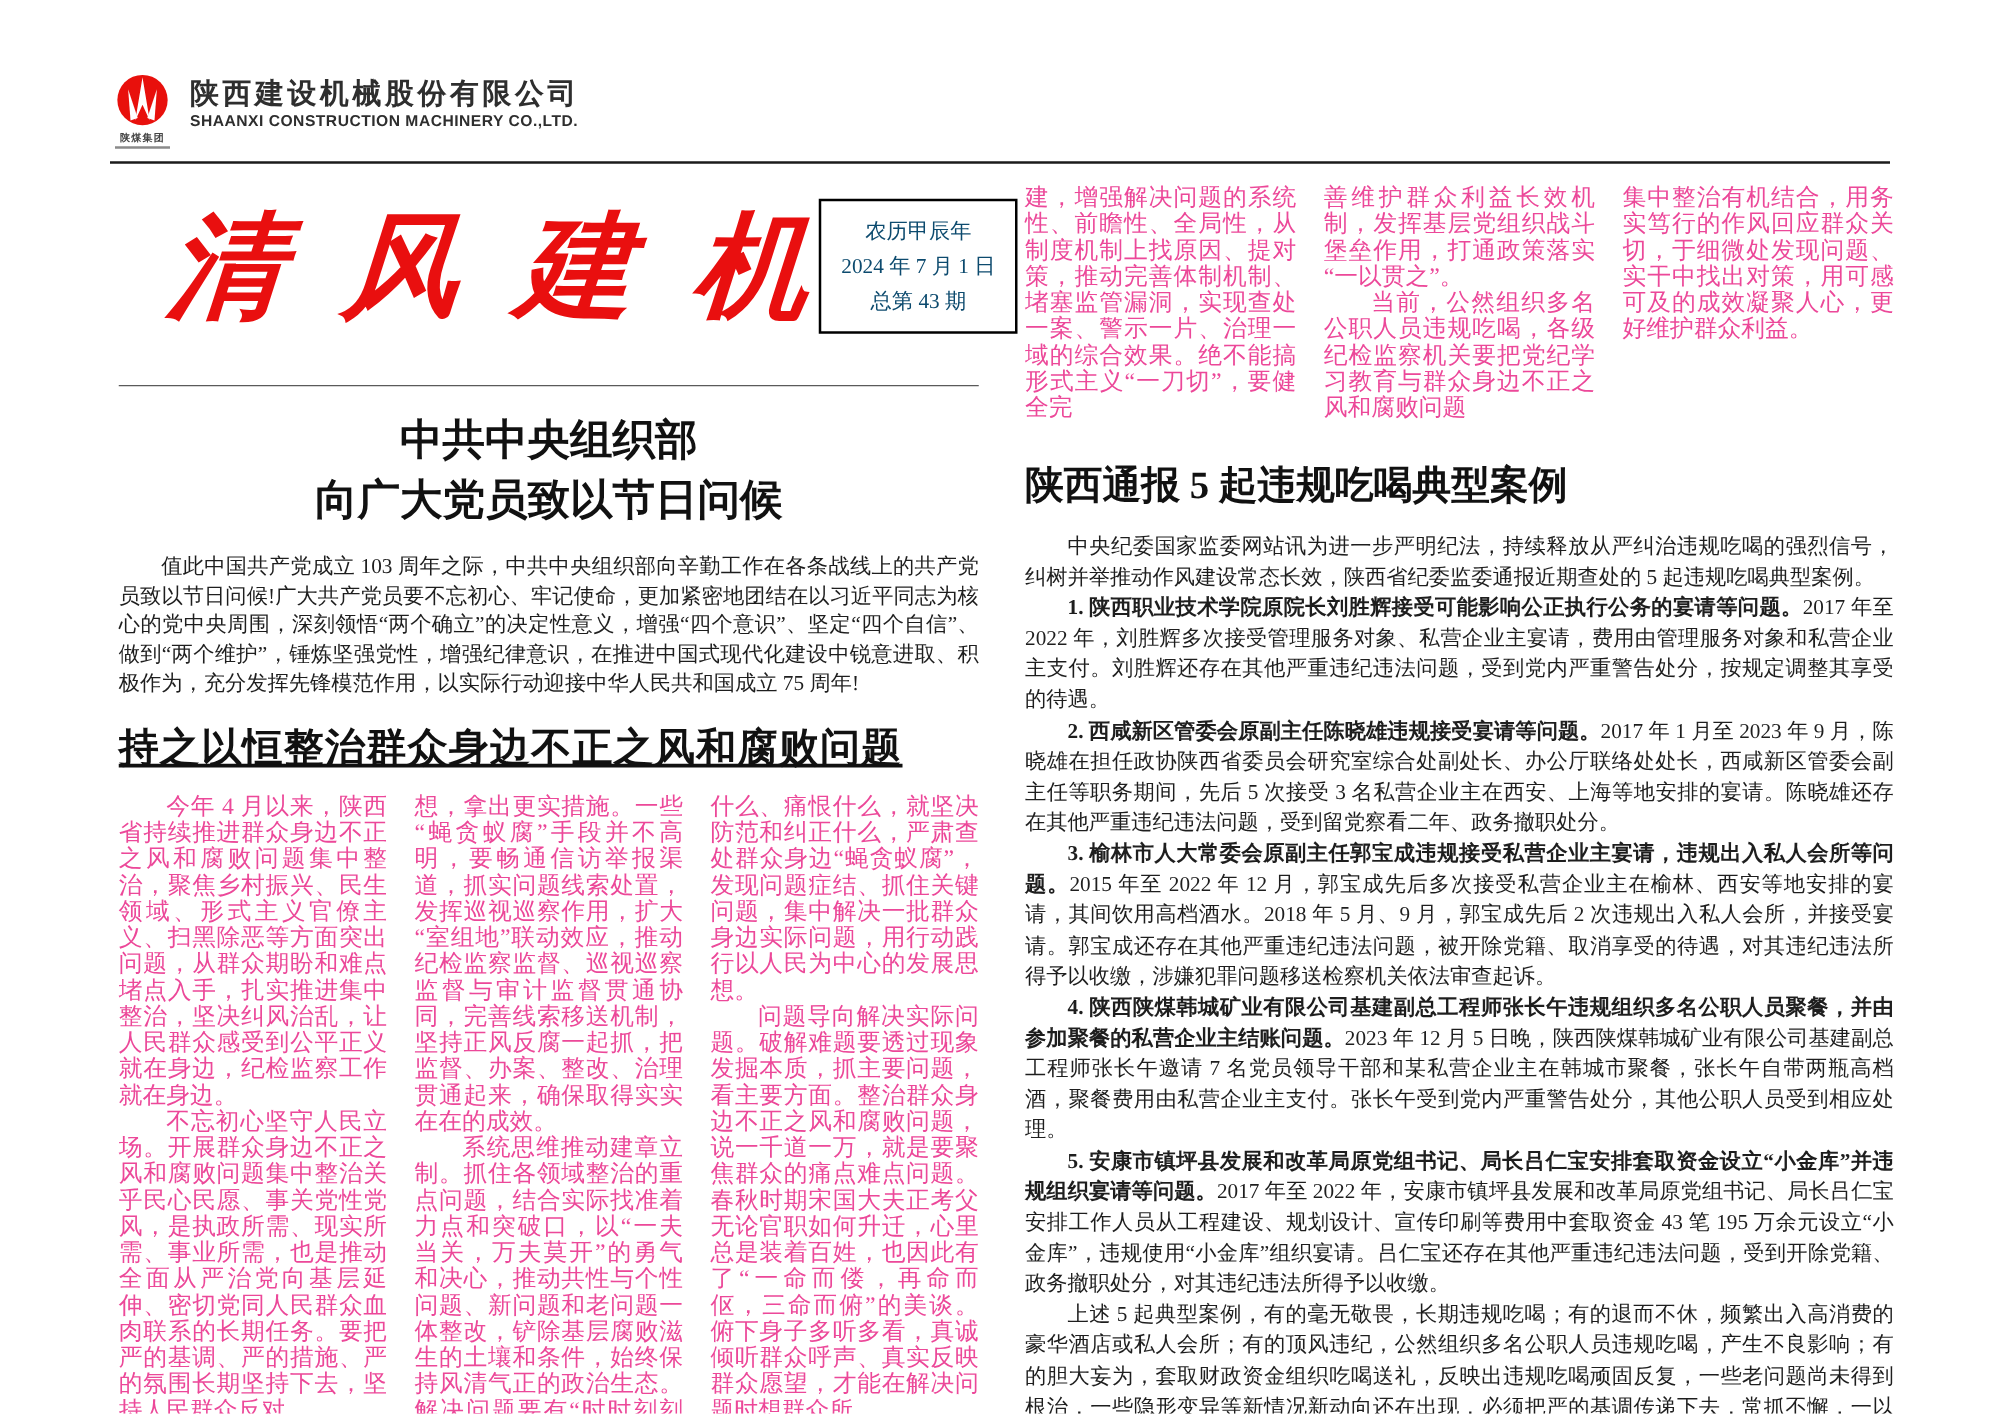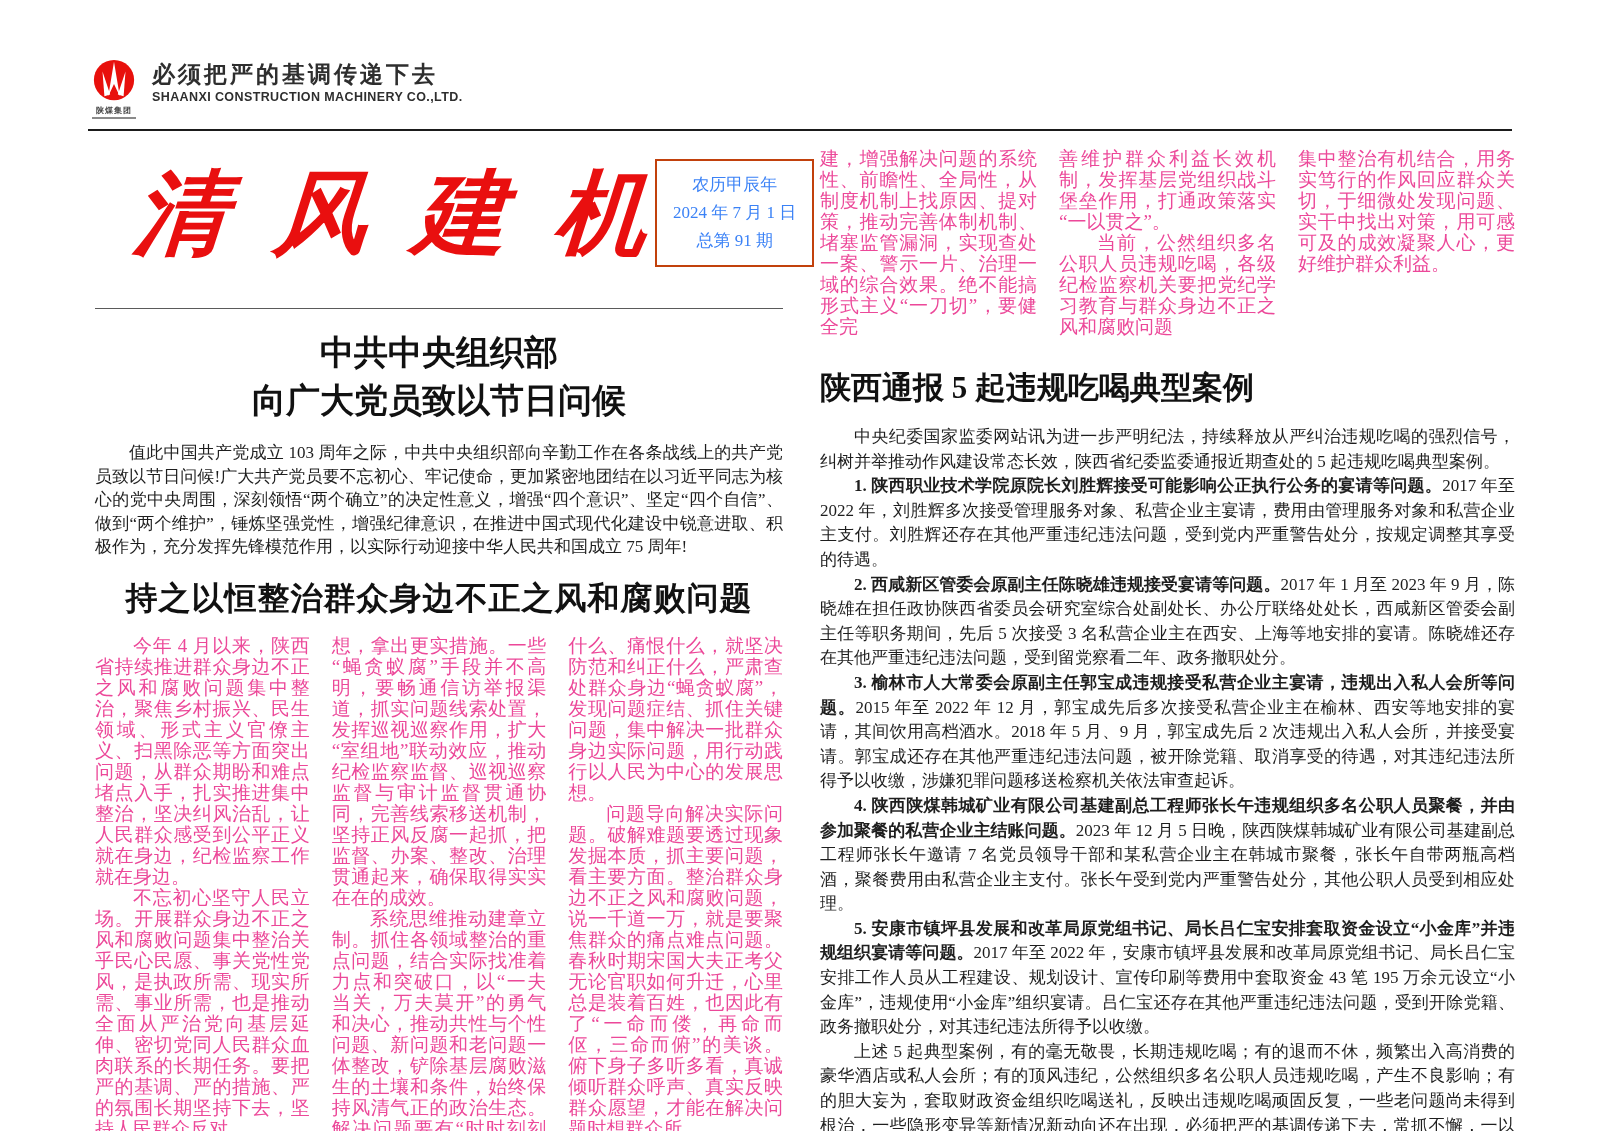--- a/index.html
+++ b/index.html
@@ -29,29 +29,29 @@
   
   .masthead-row { display:flex; align-items:center; margin-top:22px; height:134px; }
   .masthead-title {
     flex:1; margin-left:40px;
     font-family:"DejaVu Serif","Liberation Serif",serif;
     font-style:italic; font-weight:bold;
     font-size:92px; line-height:1; letter-spacing:8px; color:#e90f0f;
     white-space:nowrap; transform:skewX(-4deg);
   }
   .issue-box {
-    border:2px solid #c2410c; padding:10px 16px; margin-right:52px;
-    font-size:17px; line-height:28px; text-align:center; color:#3b82f6; white-space:nowrap;
+    border:2px solid #000000; padding:10px 16px; margin-right:52px;
+    font-size:17px; line-height:28px; text-align:center; color:#0c4a6e; white-space:nowrap;
   }
   .masthead-divider { border-top:1.5px solid #5a5a5a; margin-top:28px; }
   
   .a1-title { margin-top:20px; text-align:center; font-weight:bold; font-size:34px; line-height:48px; color:#111; }
   .a1-body  { margin-top:16px; font-size:17px; line-height:23.5px; text-align:justify; text-indent:2em; color:#1e1e1e; }
   
-  .a2-title { margin-top:18px; text-align:center; font-weight:bold; font-size:32px; letter-spacing:1px; white-space:nowrap; color:#111; }
+  .a2-title { margin-top:18px; text-align:left; font-weight:bold; font-size:32px; letter-spacing:1px; white-space:nowrap; color:#111;text-decoration:underline; }
   .cols { display:flex; gap:22px; margin-top:14px; }
   .col  { flex:1; font-size:19px; line-height:21px; text-align:justify; color:#ec4899; }
   .col p { margin:0; }
   .col p.ind { text-indent:2em; }
   .cols-top { margin-top:24px; }
   
   .a3-title { margin-top:30px; margin-bottom:16px; text-align:left; font-weight:bold; font-size:31px; color:#111; white-space:nowrap; }
   .a3-body p { font-size:17px; line-height:24.6px; text-align:justify; text-indent:2em; margin:0; color:#1e1e1e; }
   .a3-body b { font-weight:bold; }
 </style>
@@ -67,35 +67,35 @@
           <circle cx="24" cy="23" r="21" fill="#e8100c"></circle>
           <path d="M24 4 L30 40 L24 27 L18 40 Z" fill="#ffffff"></path>
           <path d="M12 14 L20 38 L14 40 Z" fill="#ffffff"></path>
           <path d="M36 14 L28 38 L34 40 Z" fill="#ffffff"></path>
         </svg>
       </span>
       <div class="logo-caption">陕煤集团</div>
       <div class="logo-bar"></div>
     </div>
     <div class="company">
-      <div class="company-cn">必须把严的基调传递下去</div>
+      <div class="company-cn">陕西建设机械股份有限公司</div>
       <div class="company-en">SHAANXI CONSTRUCTION MACHINERY CO.,LTD.</div>
     </div>
   </div>
 
   <div class="content">
 
     <div class="page-left">
 
       <div class="masthead-row">
         <div class="masthead-title">清 风 建 机</div>
         <div class="issue-box">
           <div>农历甲辰年</div>
           <div>2024 年 7 月 1 日</div>
-          <div>总第 91 期</div>
+          <div>总第 43 期</div>
         </div>
       </div>
 
       <div class="masthead-divider"></div>
 
       <div class="a1-title">
         <div>中共中央组织部</div>
         <div>向广大党员致以节日问候</div>
       </div>
       <div class="a1-body">值此中国共产党成立 103 周年之际，中共中央组织部向辛勤工作在各条战线上的共产党员致以节日问候!广大共产党员要不忘初心、牢记使命，更加紧密地团结在以习近平同志为核心的党中央周围，深刻领悟“两个确立”的决定性意义，增强“四个意识”、坚定“四个自信”、做到“两个维护”，锤炼坚强党性，增强纪律意识，在推进中国式现代化建设中锐意进取、积极作为，充分发挥先锋模范作用，以实际行动迎接中华人民共和国成立 75 周年!</div>

